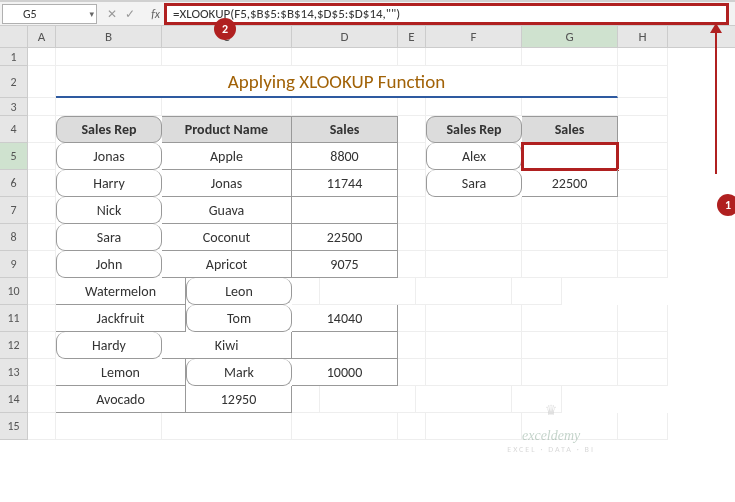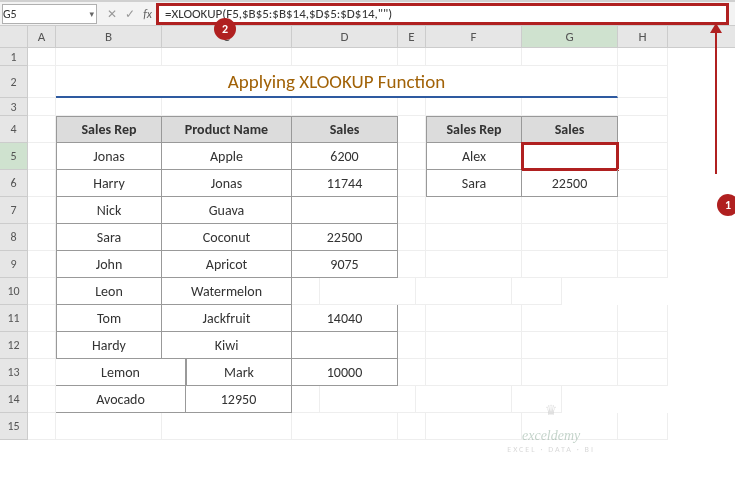--- a/index.html
+++ b/index.html
@@ -1,25 +1,25 @@
 <!DOCTYPE html>
 <html><head>
 <meta charset="utf-8">
 <style>
 * { box-sizing: border-box; margin: 0; padding: 0; }
 body { font-family: Calibri, Arial, sans-serif; font-size: 14px; color: #333; background: #fff; width: 735px; height: 502px; position: relative; overflow: hidden; }
 
 
 .ribbon-edge { height: 2px; background: #d0d0d0; }
 .namebox-row { display: flex; align-items: center; height: 24px; border-bottom: 1px solid #ccc; background: #f3f3f3; }
-.namebox { width: 95px; height: 20px; background: #fff; border: 1px solid #b0b0b0; margin-left: 2px; display: flex; align-items: center; padding: 0 0; font-size: 12px; position: relative; }
+.namebox { width: 95px; height: 20px; background: #fff; border: 1px solid #b0b0b0; margin-left: 2px; display: flex; align-items: center; padding: 0 20px; font-size: 12px; position: relative; }
 .namebox .dd { position: absolute; right: 2px; font-size: 9px; color: #666; }
 .fx-btns { display: flex; align-items: center; gap: 8px; margin-left: 10px; font-size: 12px; color: #999; }
 .fx-btns span { cursor: default; }
-.fx-label { font-style: italic; color: #666; margin-left: 8px; font-size: 12px; }
+.fx-label { font-style: italic; color: #666; margin-left: 16px; font-size: 12px; }
 .formula-bar { flex: 1; height: 22px; border: 3px solid #b02020; margin: 0 6px 0 4px; background: #fff; display: flex; align-items: center; padding: 0 6px; font-size: 13px; position: relative; }
 .callout-2 { position: absolute; left: 214px; top: 18px; width: 22px; height: 22px; border-radius: 50%; background: #b02020; color: #fff; display: flex; align-items: center; justify-content: center; font-size: 12px; font-weight: bold; z-index: 10; }
 
 
 .grid-wrap { position: relative; }
 .col-headers { display: flex; height: 22px; background: #e6e6e6; border-bottom: 1px solid #ccc; }
 .rowhdr-spacer { width: 28px; border-right: 1px solid #ccc; }
 .colh { border-right: 1px solid #ccc; display: flex; align-items: center; justify-content: center; font-size: 13px; color: #555; }
 .colh.sel { background: #cfe2cf; }
 .cA { width: 28px; } .cB { width: 106px; } .cC { width: 130px; } .cD { width: 106px; } .cE { width: 28px; } .cF { width: 96px; } .cG { width: 96px; } .cH { width: 50px; }
@@ -29,21 +29,21 @@
 .row .rh { width: 28px; background: #e6e6e6; border-right: 1px solid #ccc; border-bottom: 1px solid #ccc; display: flex; align-items: center; justify-content: center; font-size: 12px; color: #555; }
 .row .rh.sel { background: #cfe2cf; }
 .cell { border-right: 1px solid #eee; border-bottom: 1px solid #eee; display: flex; align-items: center; justify-content: center; font-size: 14px; position: relative; }
 
 
 .title-cell { justify-content: center; font-family: "Calibri Light", Calibri, sans-serif; font-size: 19px; color: #a16207; border-bottom: 2px solid #2e5aa0; }
 .row.title { height: 32px; }
 
 
 .bTop { border-top: 1px solid #999 !important; }
-.bL { border-left: 1px solid #999 !important; }
+.bL { border-left: 1px solid #999 !important; border-radius: 9px; }
 .bR { border-right: 1px solid #999 !important; }
 .bB { border-bottom: 1px solid #999 !important; }
 .th { background: #dcdcdc; font-weight: bold; }
 
 
 .sel-cell { outline: 3px solid #b02020; outline-offset: -2px; }
 .callout-1 { position: absolute; right: -4px; top: 168px; width: 22px; height: 22px; border-radius: 50%; background: #b02020; color: #fff; display: flex; align-items: center; justify-content: center; font-size: 12px; font-weight: bold; z-index: 10; }
 
 
 .arrow-line { position: absolute; right: 18px; top: 2px; width: 0; height: 146px; border-right: 2px solid #b02020; z-index: 5; }
@@ -135,21 +135,21 @@
       <div class="cell cF th bTop bL bR bB">Sales Rep</div>
       <div class="cell cG th bTop bR bB">Sales</div>
       <div class="cell cH"></div>
     </div>
 
     <div class="row">
       <div class="rh sel">5</div>
       <div class="cell cA"></div>
       <div class="cell cB bL bR bB">Jonas</div>
       <div class="cell cC bR bB">Apple</div>
-      <div class="cell cD bR bB">6200</div>
+      <div class="cell cD bR bB">8800</div>
       <div class="cell cE"></div>
       <div class="cell cF bL bR bB">Alex</div>
       <div class="cell cG bR bB sel-cell"></div>
       <div class="cell cH"></div>
     </div>
     <div class="row">
       <div class="rh">6</div>
       <div class="cell cA"></div>
       <div class="cell cB bL bR bB">Harry</div>
       <div class="cell cC bR bB">Jonas</div>
@@ -188,32 +188,32 @@
       <div class="cell cC bR bB">Apricot</div>
       <div class="cell cD bR bB">9075</div>
       <div class="cell cE"></div>
         <div class="cell cF"></div>
         <div class="cell cG"></div>
         <div class="cell cH"></div>
     </div>
     <div class="row">
       <div class="rh">10</div>
       <div class="cell cA"></div>
+      <div class="cell cC bR bB">Watermelon</div>
       <div class="cell cB bL bR bB">Leon</div>
-      <div class="cell cC bR bB">Watermelon</div>
       <div class="cell cE"></div>
         <div class="cell cF"></div>
         <div class="cell cG"></div>
         <div class="cell cH"></div>
     </div>
     <div class="row">
       <div class="rh">11</div>
       <div class="cell cA"></div>
+      <div class="cell cC bR bB">Jackfruit</div>
       <div class="cell cB bL bR bB">Tom</div>
-      <div class="cell cC bR bB">Jackfruit</div>
       <div class="cell cD bR bB">14040</div>
       <div class="cell cE"></div>
         <div class="cell cF"></div>
         <div class="cell cG"></div>
         <div class="cell cH"></div>
     </div>
     <div class="row">
       <div class="rh">12</div>
       <div class="cell cA"></div>
       <div class="cell cB bL bR bB">Hardy</div>

